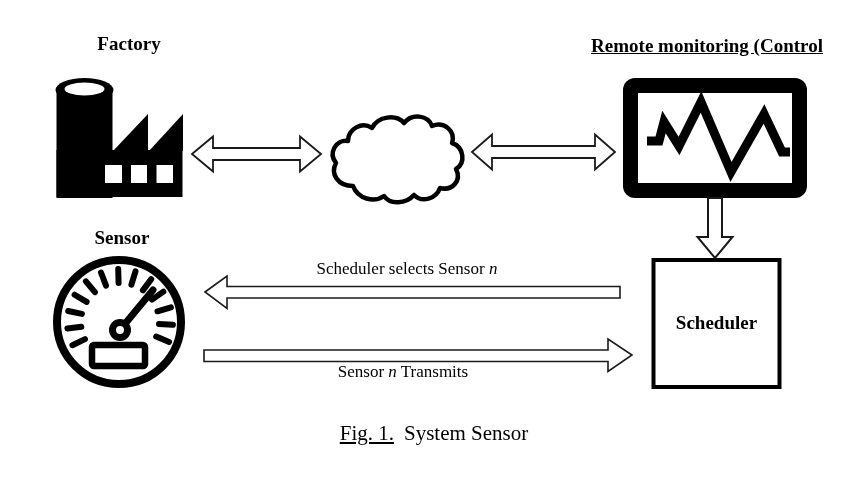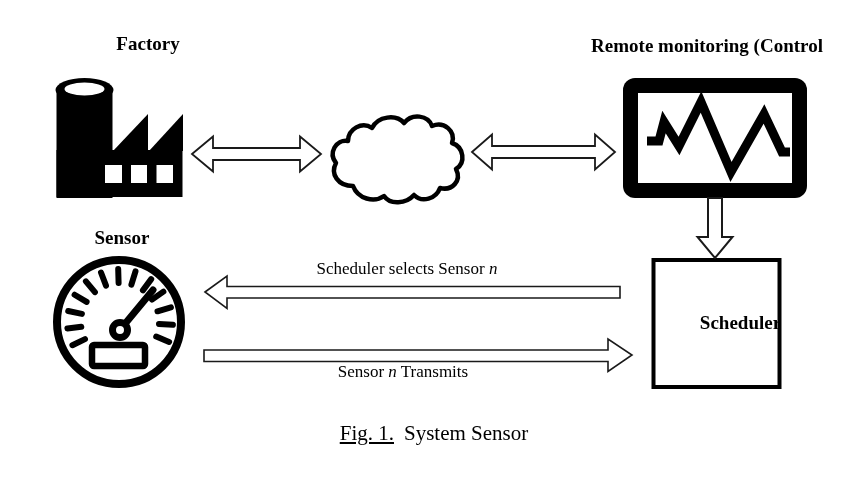--- a/index.html
+++ b/index.html
@@ -9,25 +9,25 @@
     background:#ffffff;
     font-family:"Liberation Serif","DejaVu Serif",serif;
     color:#000;
     overflow:hidden;
   }
   #shapes{position:absolute;left:0;top:0;}
   .label{position:absolute;text-align:center;line-height:1.1;}
   .node-label{font-weight:bold;font-size:19px;}
   .edge-label{font-size:17px;}
   .edge-label i{font-style:italic;}
-  #factory-label{left:68px;top:34px;width:160px;}
-  #remote-label{left:557px;top:36px;width:300px;}
+  #factory-label{left:49px;top:34px;width:160px;}
+  #remote-label{left:557px;top:36px;width:300px;text-decoration:underline;}
   #internet-label{left:328px;top:147px;width:140px;}
   #sensor-label{left:42px;top:228px;width:160px;}
-  #scheduler-label{left:677px;top:313px;width:127px;}
+  #scheduler-label{left:653px;top:313px;width:127px;}
   #select-label{left:255px;top:260px;width:304px;}
   #transmit-label{left:253px;top:347px;width:300px;margin-top:16px;}
   #caption{left:2px;top:422px;width:864px;font-size:21px;}
   #caption .fig-num{margin-right:10px;text-decoration:underline;}
 </style>
 </head>
 <body>
 
 <div id="figure">
 

